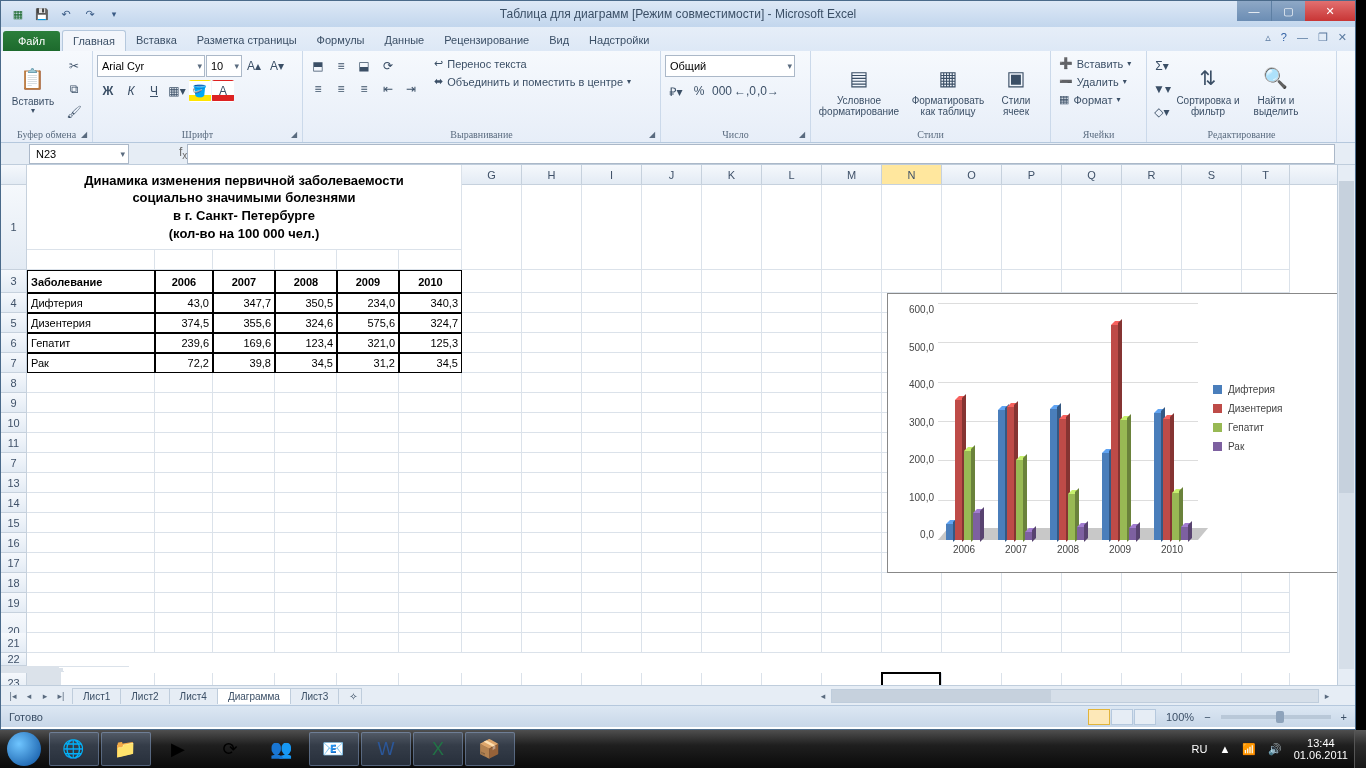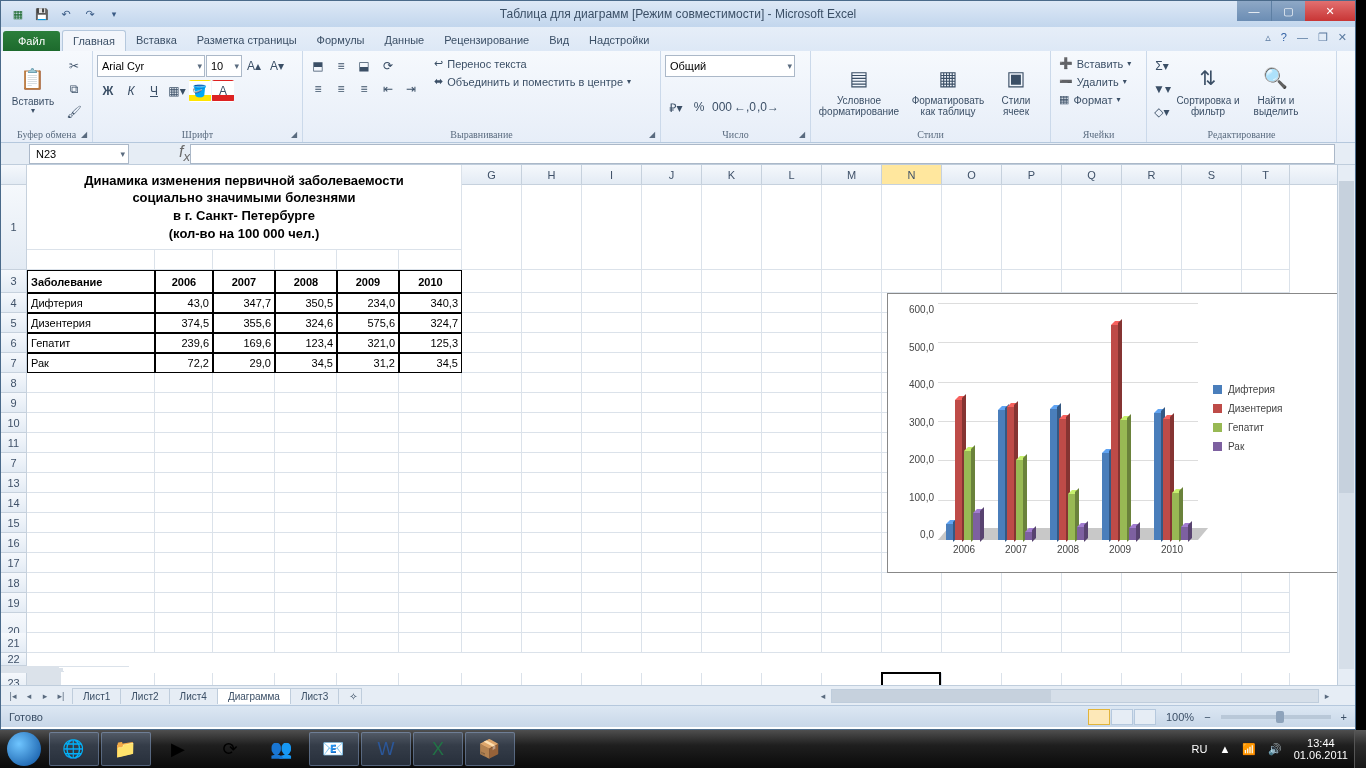--- a/index.html
+++ b/index.html
@@ -36,21 +36,21 @@
 .row3 { display:flex; gap:1px; }
 .combo { height:22px; border:1px solid #abb8c8; background:#fff; font-size:11px; padding:0 14px 0 4px; display:flex; align-items:center; position:relative; }
 .combo::after { content:"▾"; position:absolute; right:2px; font-size:9px; color:#5a6b7f; }
 .dlg-launch { position:absolute; right:2px; bottom:2px; width:12px; height:12px; font-size:8px; color:#5a6b7f; display:flex; align-items:center; justify-content:center; }
 .txtline { font-size:11px; color:#3b4f66; padding:2px 4px; display:flex; align-items:center; gap:4px; white-space:nowrap; }
 
 
 .fbar { height:22px; background:#e6edf5; border-bottom:1px solid #bfcddc; display:flex; align-items:center; }
 .namebox { width:100px; height:20px; border:1px solid #abb8c8; background:#fff; font-size:11px; padding-left:6px; margin-left:28px; display:flex; align-items:center; position:relative; }
 .namebox::after { content:"▾"; position:absolute; right:3px; font-size:9px; color:#5a6b7f; }
-.fx-lbl { margin:0 0 0 50px; font-style:italic; font-size:16px; color:#6a6a6a; }
+.fx-lbl { margin:0 0 0 50px; font-size:12px; color:#6a6a6a; }
 .f-input { flex:1; height:20px; border:1px solid #abb8c8; background:#fff; margin-right:20px; }
 
 
 .grid-area { position:relative; height:520px; background:#fff; overflow:hidden; }
 .colhdr { height:20px; display:flex; background:linear-gradient(#f5f8fc,#e3ebf4); border-bottom:1px solid #c6d1dd; }
 .rowhdr-corner { width:26px; border-right:1px solid #c6d1dd; background:linear-gradient(#f5f8fc,#e3ebf4); }
 .ch { border-right:1px solid #c6d1dd; font-size:11px; color:#3f5168; display:flex; align-items:center; justify-content:center; }
 .ch.sel { background:#ffe79e; }
 .rows { position:relative; }
 .row { height:20px; display:flex; }
@@ -235,21 +235,21 @@
               <span>Объединить и поместить в центре</span>
               <span style="font-size:8px">▾</span>
             </div>
         </div>
       </div>
       <div class="rgroup-label">Выравнивание</div>
       <div class="dlg-launch">◢</div>
     </div>
 
     <div class="rgroup" style="width:150px">
-      <div class="rgroup-body" style="flex-direction:column;gap:19px">
+      <div class="rgroup-body" style="flex-direction:column;gap:3px">
         <div class="combo" style="width:130px">Общий</div>
         <div class="row3">
           <div class="sm-btn">₽▾</div>
           <div class="sm-btn">%</div>
           <div class="sm-btn">000</div>
           <div class="sm-btn">←,0</div>
           <div class="sm-btn">,0→</div>
         </div>
       </div>
       <div class="rgroup-label">Число</div>
@@ -458,21 +458,21 @@
           <div class="cell" style="width: 60px; height: 20px;"></div>
           <div class="cell" style="width: 60px; height: 20px;"></div>
           <div class="cell" style="width: 60px; height: 20px;"></div>
           <div class="cell" style="width: 60px; height: 20px;"></div>
           <div class="cell" style="width: 48px; height: 20px;"></div>
         </div>
         <div class="row" style="height: 20px;">
           <div class="rh" style="height: 20px;">7</div>
           <div class="cell b" style="width: 128px; height: 20px;">Рак</div>
           <div class="cell b r" style="width: 58px; height: 20px;">72,2</div>
-          <div class="cell b r" style="width: 62px; height: 20px;">29,0</div>
+          <div class="cell b r" style="width: 62px; height: 20px;">39,8</div>
           <div class="cell b r" style="width: 62px; height: 20px;">34,5</div>
           <div class="cell b r" style="width: 62px; height: 20px;">31,2</div>
           <div class="cell b r" style="width: 63px; height: 20px;">34,5</div>
           <div class="cell" style="width: 60px; height: 20px;"></div>
           <div class="cell" style="width: 60px; height: 20px;"></div>
           <div class="cell" style="width: 60px; height: 20px;"></div>
           <div class="cell" style="width: 60px; height: 20px;"></div>
           <div class="cell" style="width: 60px; height: 20px;"></div>
           <div class="cell" style="width: 60px; height: 20px;"></div>
           <div class="cell" style="width: 60px; height: 20px;"></div>

